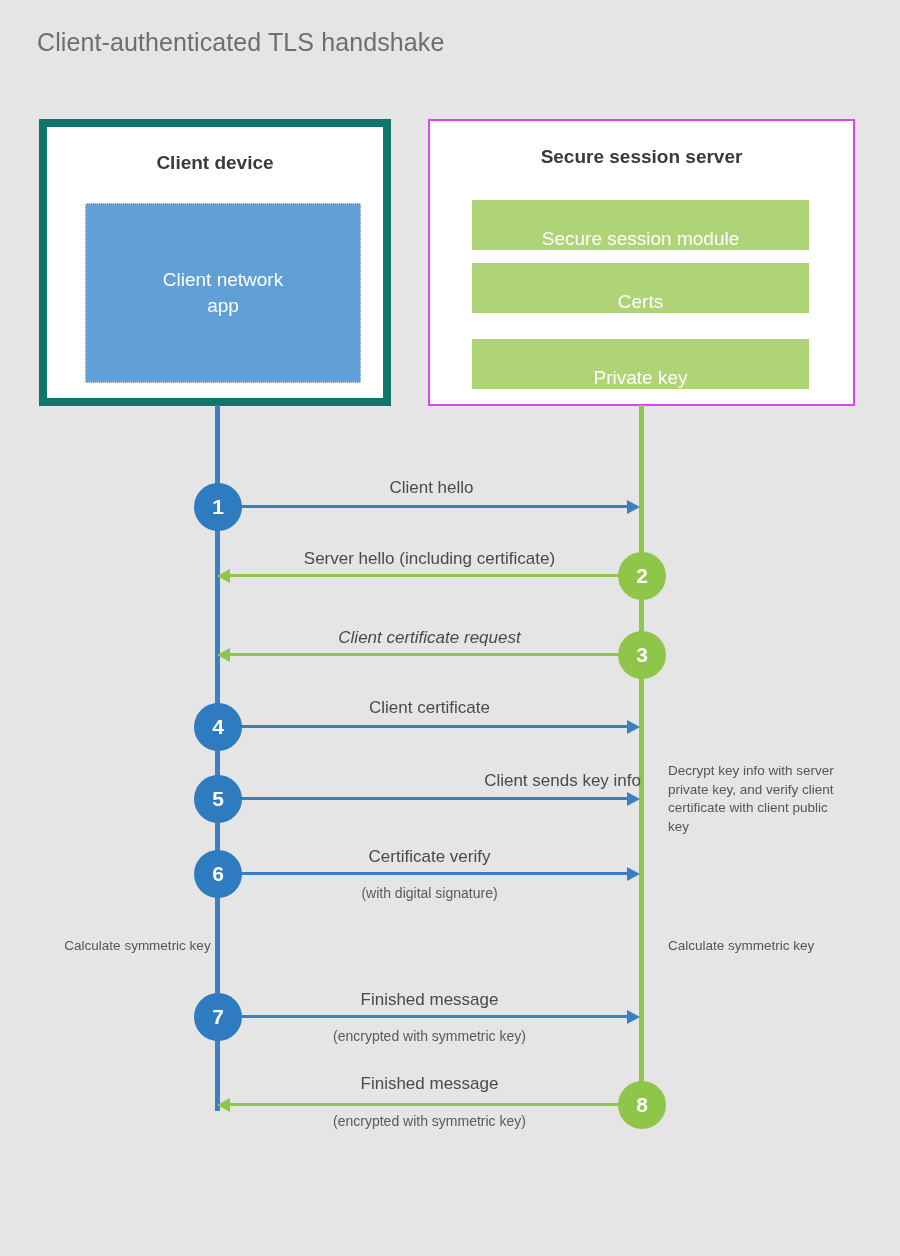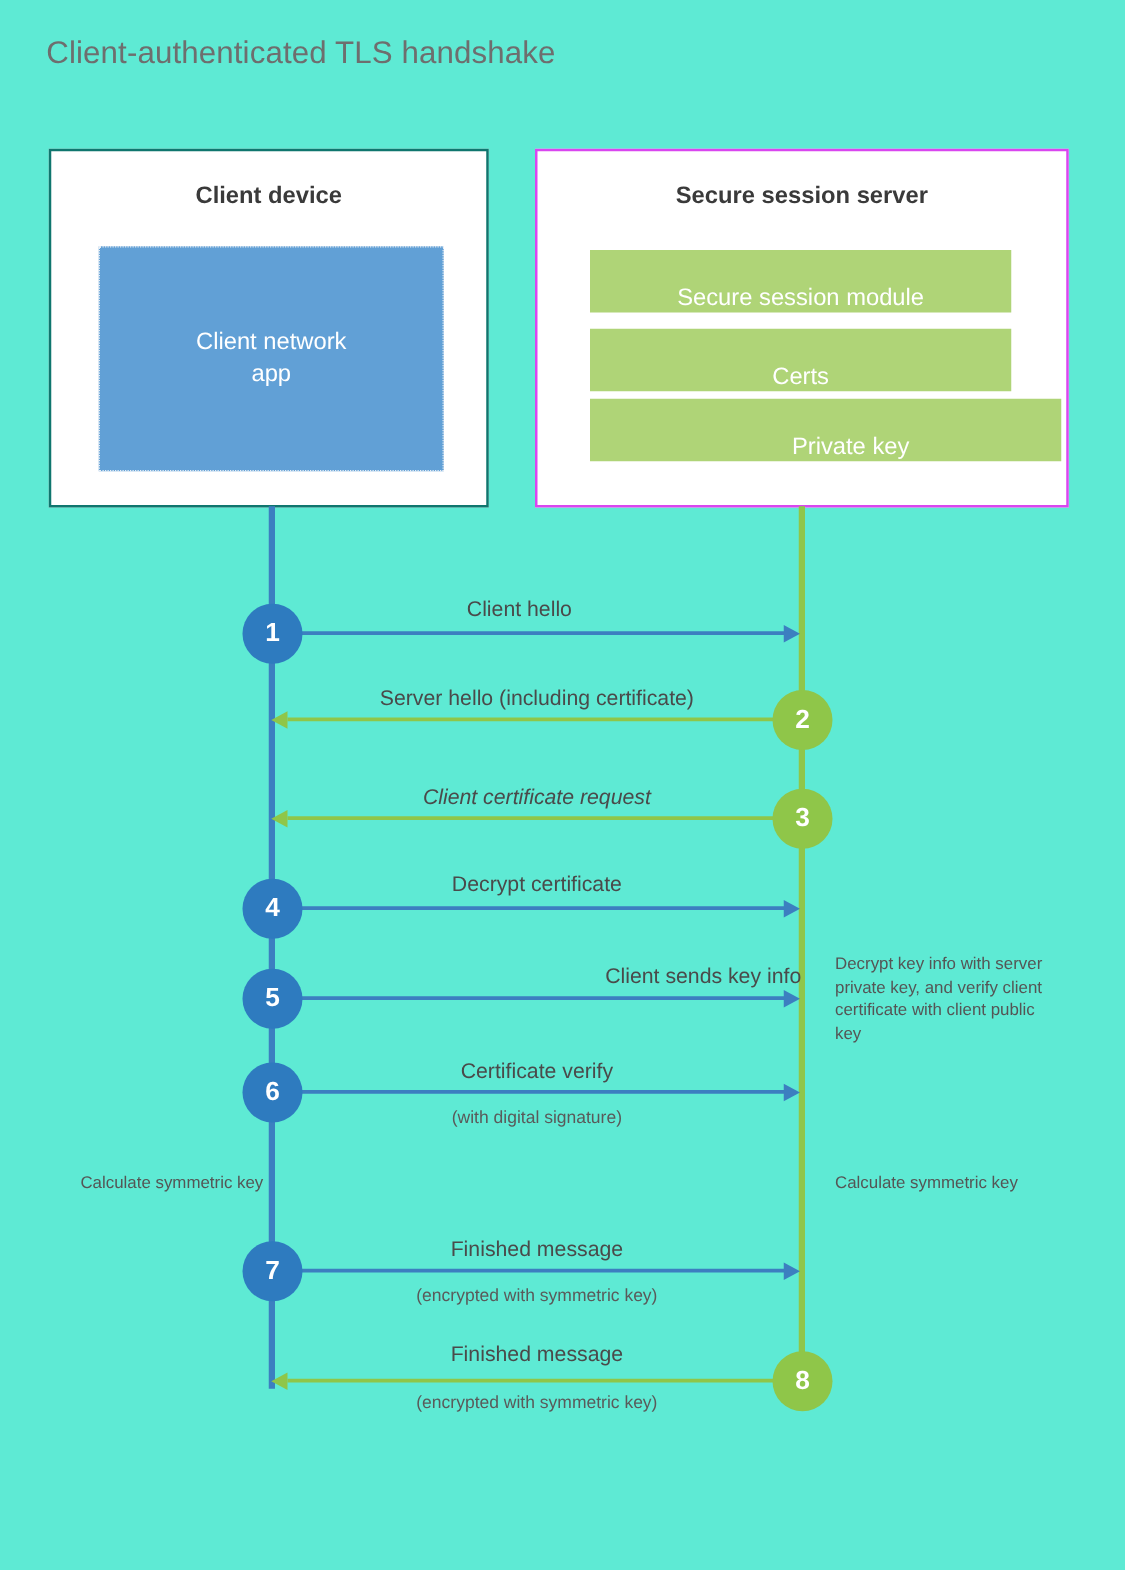--- a/index.html
+++ b/index.html
@@ -11,21 +11,21 @@
     width: 900px;
     height: 1256px;
     font-family: "Liberation Sans", sans-serif;
     -webkit-font-smoothing: antialiased;
   }
   #stage {
     position: relative;
     width: 900px;
     height: 1256px;
     overflow: hidden;
-    background: #5eead4;
+    background: #e5e5e5;
   }
 
   
   #page-title {
     position: absolute;
     left: 37px;
     top: 28px;
     font-size: 25px;
     font-weight: 400;
     color: #6e6e6e;
@@ -37,21 +37,21 @@
   .actor-box {
     position: absolute;
     background: #ffffff;
     box-sizing: border-box;
   }
   #client-box {
     left: 39px;
     top: 119px;
     width: 352px;
     height: 287px;
-    border: 2px solid #0f766e;
+    border: 8px solid #0f766e;
   }
   #server-box {
     left: 428px;
     top: 119px;
     width: 427px;
     height: 287px;
     border: 2px solid #d946ef;
   }
   .actor-title {
     position: absolute;
@@ -97,21 +97,21 @@
     align-items: flex-end;
     justify-content: center;
   }
   .server-bar .label {
     color: #ffffff;
     font-size: 19px;
     font-weight: 400;
   }
   #server-bar-0 { top: 79px; }
   #server-bar-1 { top: 142px; }
-  #server-bar-2 { top: 198px; padding-left: 40px; }
+  #server-bar-2 { top: 218px; }
 
   
   .lifeline {
     position: absolute;
     width: 5px;
   }
   #lifeline-client {
     left: 215px;
     top: 405px;
     height: 706px;
@@ -208,36 +208,36 @@
       <div class="label">Certs</div>
     </div>
     <div class="server-bar" id="server-bar-2">
       <div class="label">Private key</div>
     </div>
   </div>
 
   <div class="lifeline" id="lifeline-client"></div>
   <div class="lifeline" id="lifeline-server"></div>
 
-  <div class="msg-label" style="left:204px; top:478px; width:423px;">Client hello</div>
+  <div class="msg-label" style="left:220px; top:478px; width:423px;">Client hello</div>
   <div class="msg-line blue" style="left:218px; top:505px; width:410px;"></div>
   <div class="arrowhead right blue" style="left:627px; top:500px;"></div>
   <div class="step-circle blue" style="left:194px; top:483px;">1</div>
 
   <div class="msg-label" style="left:218px; top:549px; width:423px;">Server hello (including certificate)</div>
   <div class="msg-line green" style="left:230px; top:574px; width:412px;"></div>
   <div class="arrowhead left green" style="left:217px; top:569px;"></div>
   <div class="step-circle green" style="left:618px; top:552px;">2</div>
 
   <div class="msg-label" style="left:218px; top:628px; width:423px;font-style:italic;">Client certificate request</div>
   <div class="msg-line green" style="left:230px; top:653px; width:412px;"></div>
   <div class="arrowhead left green" style="left:217px; top:648px;"></div>
   <div class="step-circle green" style="left:618px; top:631px;">3</div>
 
-  <div class="msg-label" style="left:218px; top:698px; width:423px;">Decrypt certificate</div>
+  <div class="msg-label" style="left:218px; top:698px; width:423px;">Client certificate</div>
   <div class="msg-line blue" style="left:218px; top:725px; width:410px;"></div>
   <div class="arrowhead right blue" style="left:627px; top:720px;"></div>
   <div class="step-circle blue" style="left:194px; top:703px;">4</div>
 
   <div class="msg-label" style="left:218px; top:771px; width:423px;text-align:right;">Client sends key info</div>
   <div class="msg-line blue" style="left:218px; top:797px; width:410px;"></div>
   <div class="arrowhead right blue" style="left:627px; top:792px;"></div>
   <div class="step-circle blue" style="left:194px; top:775px;">5</div>
 
   <div class="msg-label" style="left:218px; top:847px; width:423px;">Certificate verify</div>

